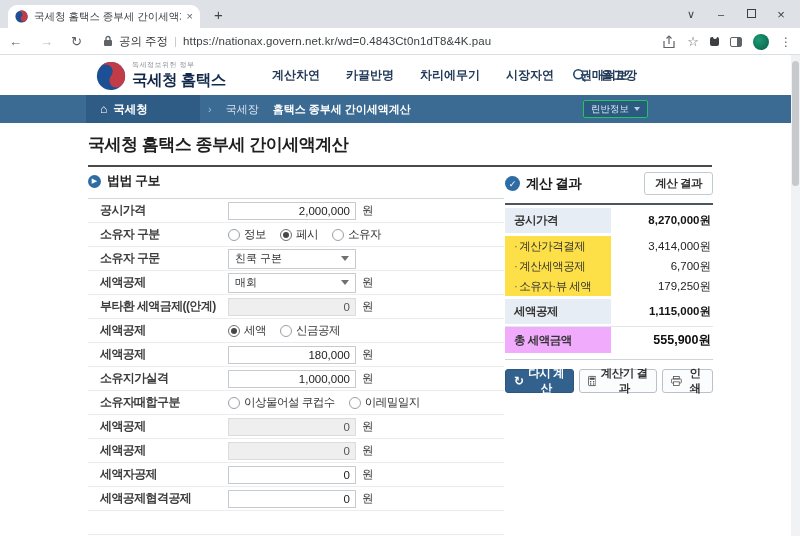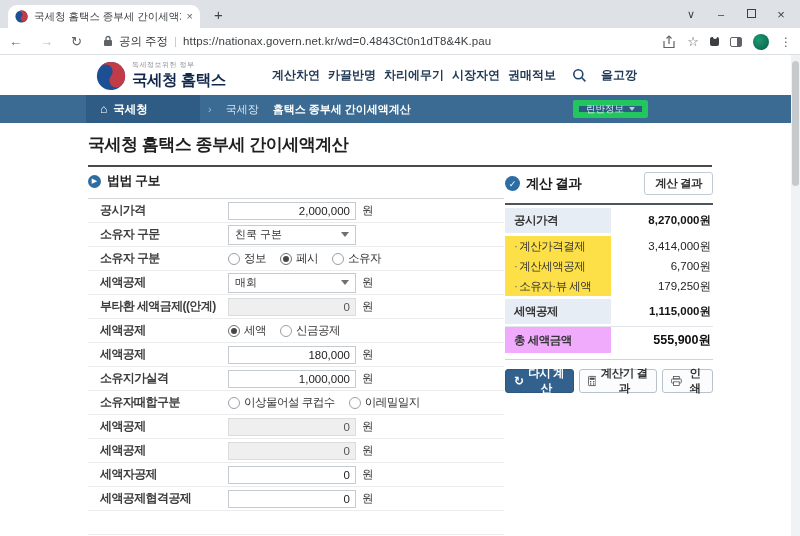--- a/index.html
+++ b/index.html
@@ -32,37 +32,37 @@
   .panel-icon { width:12px; height:10px; border:1.3px solid #5f6368; border-radius:2px; position:relative; }
   .panel-icon::after { content:""; position:absolute; right:0; top:0; bottom:0; width:4px; background:#5f6368; }
   .avatar { width:16px; height:16px; border-radius:50%; background:radial-gradient(circle at 35% 35%, #1b9a74, #0a5c47); }
   .menu-dots { font-size:12px; color:#5f6368; }
 
   
   #siteheader { position:absolute; top:55px; left:0; right:23px; height:40px; background:#fff; }
   .logo { position:absolute; left:96px; top:5px; display:flex; gap:6px; align-items:center; }
   .logo-txt .ministry { font-size:7px; color:#8a8f96; letter-spacing:0.5px; }
   .logo-txt .brand { font-size:15.5px; font-weight:700; color:#12284b; letter-spacing:-0.5px; }
-  #main-nav { position:absolute; left:272px; top:0; height:40px; display:flex; align-items:center; gap:8px; }
+  #main-nav { position:absolute; left:272px; top:0; height:40px; display:flex; align-items:center; gap:26px; }
   .navitem { font-size:12px; font-weight:700; color:#223a57; }
   .util { position:absolute; right:140px; top:0; height:40px; display:flex; align-items:center; gap:14px; }
   .login { font-size:12px; font-weight:700; color:#223a57; }
 
   
   #bluebar { position:absolute; top:95px; left:0; right:0; height:28px; background:#3b6a92; }
   .homeseg { position:absolute; left:86px; top:0; width:114px; height:28px; background:#2e5c84;
              display:flex; align-items:center; gap:6px; padding-left:14px; }
   .homeseg .hicon { color:#fff; font-size:12px; }
   .homeseg .htxt { color:#fff; font-size:11.5px; font-weight:700; }
   .crumbs { position:absolute; left:208px; top:0; height:28px; display:flex; align-items:center; gap:14px; }
   .crumb-sep { color:#9fbdd4; font-size:11px; }
   .crumb-parent { color:#d7e3ee; font-size:11px; }
   .crumb-cur { color:#fff; font-size:11px; font-weight:700; }
   .infobtn { position:absolute; right:152px; top:5px; height:18px; padding:0 7px; background:#2c5a81;
-             border:6px solid #22c55e; border-radius:2px; display:flex; align-items:center; gap:5px;
+             border:1px solid #22c55e; border-radius:2px; display:flex; align-items:center; gap:5px;
              color:#dce8f1; font-size:9.5px; }
   .chev-sm { width:0; height:0; border-left:3.5px solid transparent; border-right:3.5px solid transparent; border-top:4px solid #b9cede; }
 
   
   #pagetitle { position:absolute; left:88px; top:133px; width:624px; font-size:17px; font-weight:700;
                color:#1f1f1f; padding-bottom:9px; border-bottom:2px solid #4a4a4a; letter-spacing:-0.5px; }
 
   
   #form { position:absolute; left:88px; top:172px; width:416px; }
   .sechead { display:flex; align-items:center; gap:6px; height:18px; }
@@ -222,43 +222,43 @@
   </div>
   <div id="form-table">
       <div class="frow">
         <div class="flabel">공시가격</div>
         <div class="fctl">
           <input class="finput" value="2,000,000" style="">
           <span class="unit">원</span>
         </div>
       </div>
       <div class="frow">
+        <div class="flabel">소유자 구분</div>
+        <div class="fctl">
+          <span class="ropt">
+            <span class="rb"></span>
+            <span>정보</span>
+          </span>
+          <span class="ropt">
+            <span class="rb on"></span>
+            <span>페시</span>
+          </span>
+          <span class="ropt">
+            <span class="rb"></span>
+            <span>소유자</span>
+          </span>
+        </div>
+      </div>
+      <div class="frow">
         <div class="flabel">소유자 구문</div>
         <div class="fctl">
           <div class="fselect">
             <span>친쿡 구본</span>
             <span class="chev"></span>
           </div>
-        </div>
-      </div>
-      <div class="frow">
-        <div class="flabel">소유자 구분</div>
-        <div class="fctl">
-          <span class="ropt">
-            <span class="rb"></span>
-            <span>정보</span>
-          </span>
-          <span class="ropt">
-            <span class="rb on"></span>
-            <span>페시</span>
-          </span>
-          <span class="ropt">
-            <span class="rb"></span>
-            <span>소유자</span>
-          </span>
         </div>
       </div>
       <div class="frow">
         <div class="flabel">세액공제</div>
         <div class="fctl">
           <div class="fselect">
             <span>매회</span>
             <span class="chev"></span>
           </div>
           <span class="unit">원</span>

